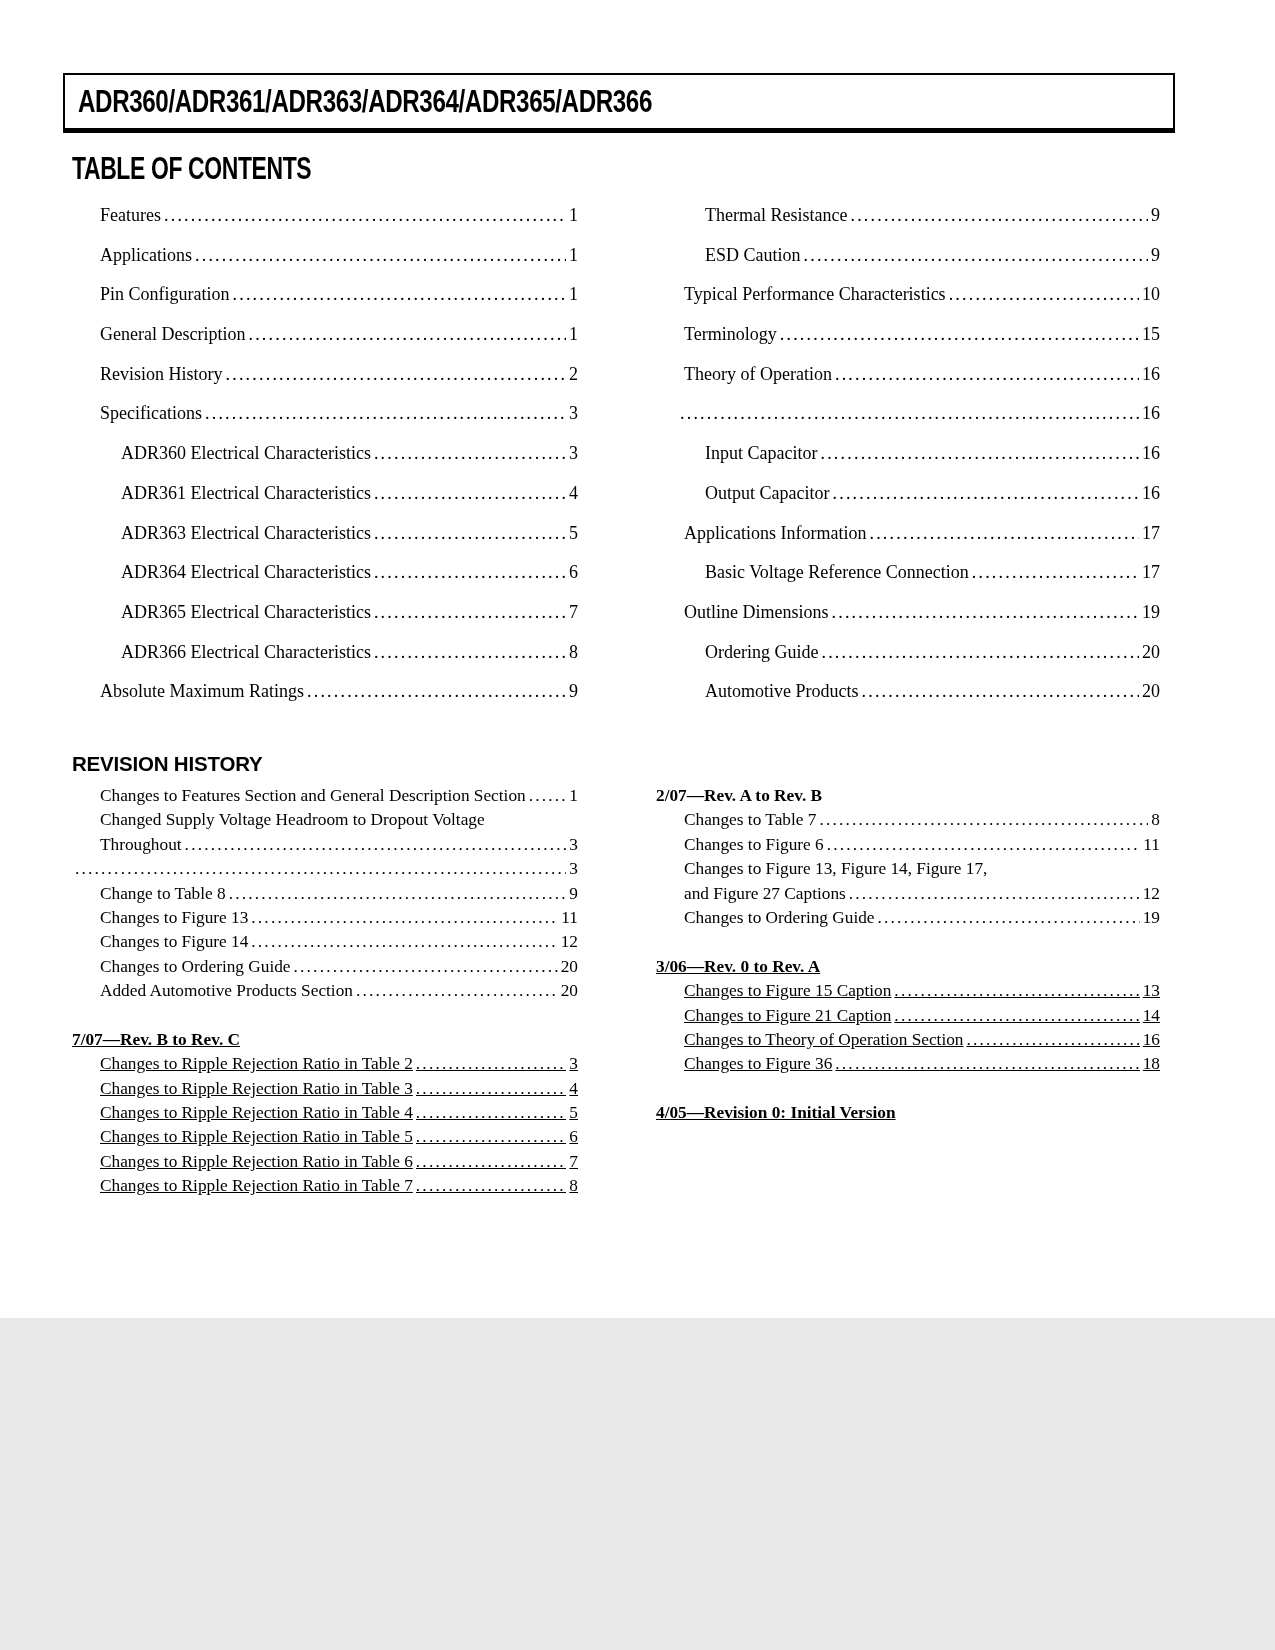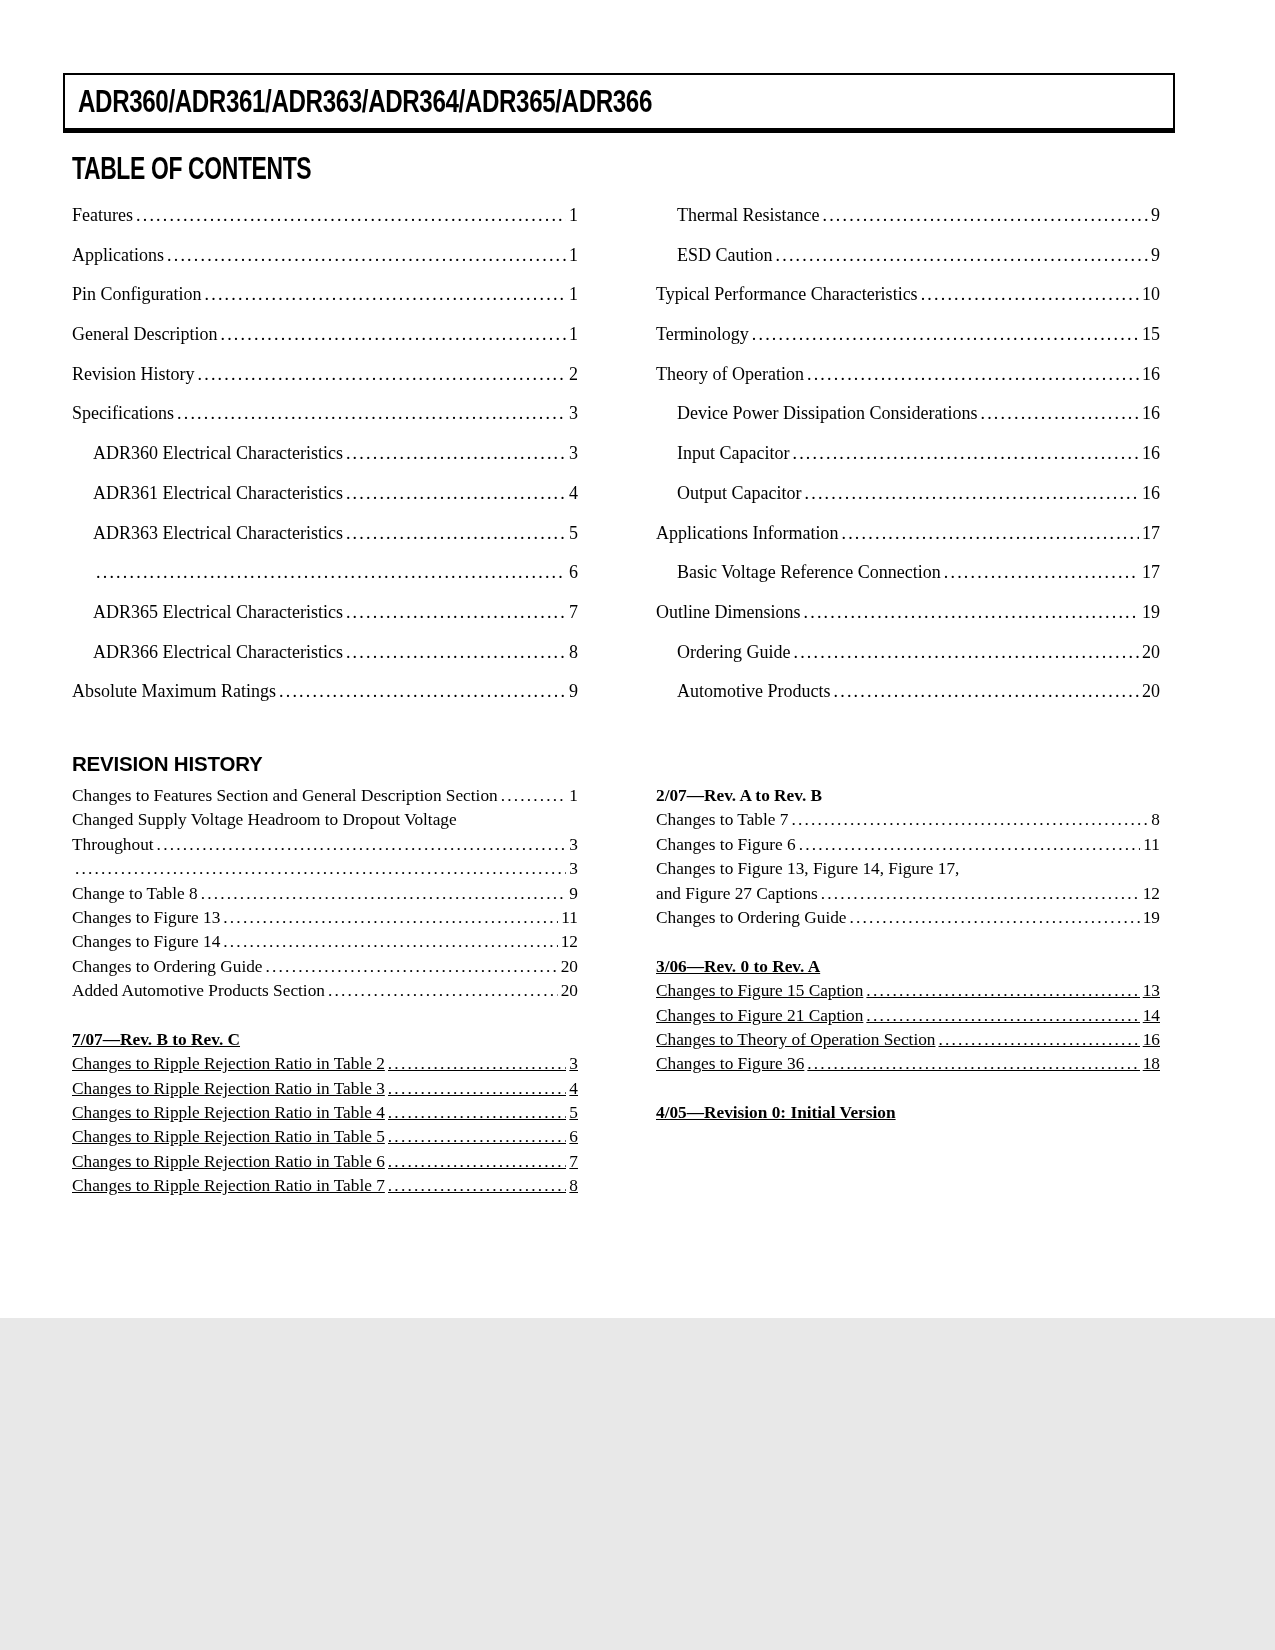--- a/index.html
+++ b/index.html
@@ -23,21 +23,21 @@
     position:absolute;left:72px;top:151px;
     font-family:"Liberation Sans", sans-serif;font-weight:bold;font-size:31px;
     transform:scaleX(0.74);transform-origin:0 0;white-space:nowrap;letter-spacing:-0.5px;
   }
   
   .toc-col{position:absolute;top:196px;font-size:18px;}
   #toc-left{left:72px;width:506px;}
   #toc-right{left:656px;width:504px;}
   .toc-row{display:flex;align-items:baseline;height:39.7px;line-height:39.7px;}
   .toc-row.indent{padding-left:21px;}
-  .label{white-space:nowrap;}
+  .label{white-space:nowrap;margin-left:28px;}
   .leader{flex:1 1 auto;overflow:hidden;white-space:nowrap;min-width:0;margin:0 3px;}
   .leader::after{
     content:"..........................................................................................................................................................................";
     letter-spacing:2.2px;
   }
   .pagenum{white-space:nowrap;}
   
   .rev-title{
     position:absolute;left:72px;top:752px;
     font-family:"Liberation Sans", sans-serif;font-weight:bold;font-size:20.5px;
@@ -106,20 +106,21 @@
         <span class="label">ADR361 Electrical Characteristics</span>
         <span class="leader"></span>
         <span class="pagenum">4</span>
       </div>
       <div class="toc-row indent">
         <span class="label">ADR363 Electrical Characteristics</span>
         <span class="leader"></span>
         <span class="pagenum">5</span>
       </div>
       <div class="toc-row indent">
+        <span class="label">ADR364 Electrical Characteristics</span>
         <span class="leader"></span>
         <span class="pagenum">6</span>
       </div>
       <div class="toc-row indent">
         <span class="label">ADR365 Electrical Characteristics</span>
         <span class="leader"></span>
         <span class="pagenum">7</span>
       </div>
       <div class="toc-row indent">
         <span class="label">ADR366 Electrical Characteristics</span>
@@ -152,21 +153,20 @@
         <span class="label">Terminology</span>
         <span class="leader"></span>
         <span class="pagenum">15</span>
       </div>
       <div class="toc-row">
         <span class="label">Theory of Operation</span>
         <span class="leader"></span>
         <span class="pagenum">16</span>
       </div>
       <div class="toc-row indent">
-        <span class="label">Device Power Dissipation Considerations</span>
         <span class="leader"></span>
         <span class="pagenum">16</span>
       </div>
       <div class="toc-row indent">
         <span class="label">Input Capacitor</span>
         <span class="leader"></span>
         <span class="pagenum">16</span>
       </div>
       <div class="toc-row indent">
         <span class="label">Output Capacitor</span>

